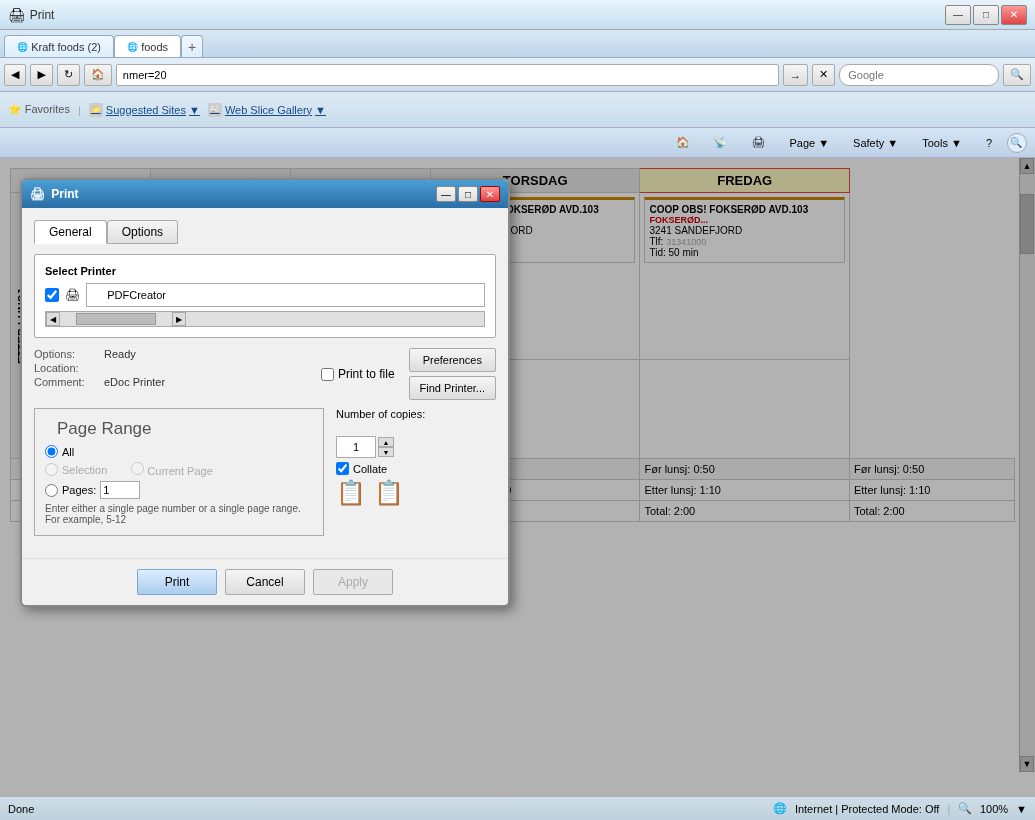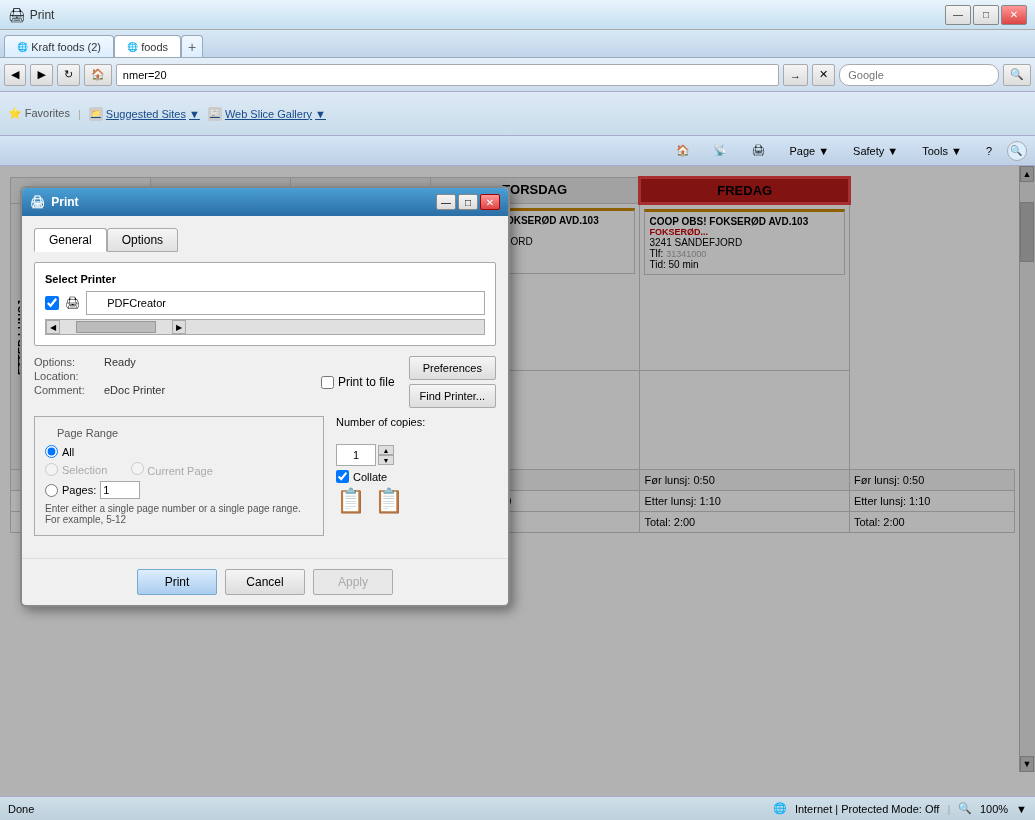--- a/index.html
+++ b/index.html
@@ -18,21 +18,21 @@
     .tab { height: 22px; padding: 0 12px; background: linear-gradient(to bottom, #f0f8ff, #ddeeff); border: 1px solid #9ab; border-bottom: none; border-radius: 4px 4px 0 0; display: flex; align-items: center; font-size: 11px; color: #333; cursor: pointer; }
     .tab.active { background: white; z-index: 1; }
 
     
     .address-bar { height: 34px; background: linear-gradient(to bottom, #e5eff8, #ccdded); display: flex; align-items: center; padding: 0 4px; gap: 4px; border-bottom: 1px solid #aac; }
     .addr-input { flex: 1; height: 22px; border: 1px solid #aaa; border-radius: 2px; padding: 0 6px; font-size: 11px; background: white; }
     .addr-btn { height: 22px; padding: 0 6px; background: linear-gradient(to bottom, #f5f5f5, #ddd); border: 1px solid #aaa; border-radius: 2px; font-size: 11px; cursor: pointer; }
     .search-box { width: 160px; height: 22px; border: 1px solid #aaa; border-radius: 10px; padding: 0 8px; font-size: 11px; }
 
     
-    .fav-bar { height: 44px; background: linear-gradient(to bottom, #ddeaf5, #c8dcea); display: flex; align-items: center; padding: 0 8px; gap: 8px; border-bottom: 1px solid #aac; font-size: 11px; }
+    .fav-bar { height: 36px; background: linear-gradient(to bottom, #ddeaf5, #c8dcea); display: flex; align-items: center; padding: 0 8px; gap: 8px; border-bottom: 1px solid #aac; font-size: 11px; }
     .fav-item { display: flex; align-items: center; gap: 3px; cursor: pointer; color: #1a4a8a; text-decoration: underline; }
     .fav-icon { width: 14px; height: 14px; background: #ccc; border-radius: 2px; display: flex; align-items: center; justify-content: center; font-size: 8px; }
 
     
     .cmd-bar { height: 30px; background: linear-gradient(to bottom, #d5e5f5, #bdd0e5); display: flex; align-items: center; padding: 0 8px; gap: 6px; border-bottom: 1px solid #aac; font-size: 11px; }
     .cmd-btn { height: 22px; padding: 0 8px; background: transparent; border: 1px solid transparent; border-radius: 2px; font-size: 11px; cursor: pointer; display: flex; align-items: center; gap: 3px; }
 
     
     .content-area { flex: 1; background: white; position: relative; overflow: hidden; }
 
@@ -69,21 +69,21 @@
     .scrollbar-h { height: 16px; background: #e0e0e0; border: 1px solid #aaa; display: flex; align-items: center; margin-top: 4px; }
     .scrollbar-thumb { width: 80px; height: 12px; background: #bbb; border: 1px solid #999; margin: 0 16px; }
     .scrollbar-arrow { width: 14px; height: 14px; background: #ddd; border: 1px solid #aaa; display: flex; align-items: center; justify-content: center; font-size: 8px; }
     .info-row { display: flex; gap: 10px; margin-bottom: 2px; font-size: 11px; }
     .info-label { width: 60px; color: #555; }
     .info-value { color: #333; }
     .row-right { display: flex; gap: 6px; }
     .pref-btn { height: 24px; padding: 0 10px; background: linear-gradient(to bottom, #f5f5f5, #ddd); border: 1px solid #aaa; border-radius: 2px; font-size: 11px; cursor: pointer; }
     .find-btn { height: 24px; padding: 0 10px; background: linear-gradient(to bottom, #f5f5f5, #ddd); border: 1px solid #aaa; border-radius: 2px; font-size: 11px; cursor: pointer; }
     .page-range-box { border: 1px solid #aaa; padding: 10px; margin-bottom: 10px; }
-    .page-range-title { font-size: 11px; color: #555; margin-bottom: 6px; padding-left: 12px; }
+    .page-range-title { font-size: 17px; color: #555; margin-bottom: 6px; padding-left: 12px; }
     .radio-row { display: flex; align-items: center; gap: 4px; font-size: 11px; margin-bottom: 4px; }
     .radio-row input[type=radio] { margin: 0; }
     .pages-input { width: 40px; height: 18px; border: 1px solid #aaa; font-size: 11px; padding: 0 2px; }
     .hint-text { font-size: 10px; color: #555; margin-top: 0; }
     .copies-label { font-size: 11px; margin-bottom: 16px; }
     .copies-input-row { display: flex; align-items: center; gap: 2px; }
     .copies-num { width: 40px; height: 22px; border: 1px solid #aaa; text-align: center; font-size: 11px; }
     .spin-col { display: flex; flex-direction: column; }
     .spin-btn { width: 16px; height: 10px; background: #ddd; border: 1px solid #aaa; font-size: 7px; display: flex; align-items: center; justify-content: center; cursor: pointer; line-height: 1; }
     .collate-row { display: flex; align-items: center; gap: 4px; font-size: 11px; margin-top: 4px; }
@@ -170,21 +170,21 @@
     </div>
 
     <div class="web-content" style="padding-right:20px;">
       <table class="schedule-grid" style="width:100%;">
         <thead>
           <tr>
             <td style="width:30px; border:1px solid #ccc; background:#f0f0f0;"></td>
             <td style="width:140px; border:1px solid #ccc; background:#e8e8e8;"></td>
             <td style="width:140px; border:1px solid #ccc; background:#e8e8e8;"></td>
             <td class="col-header" style="border:1px solid #ccc; background:#e8e8e8;">TORSDAG</td>
-            <td class="col-header" style="border:3px solid #ef4444; background:#b91c1c;margin-top:40px;">FREDAG</td>
+            <td class="col-header" style="border:1px solid #ef4444; background:#fef9c3;margin-top:40px;">FREDAG</td>
           </tr>
         </thead>
         <tbody>
 
           <tr>
             <td rowspan="2" class="time-cell" style="border:1px solid #ccc; background:#f0f0f0; writing-mode:vertical-rl; transform:rotate(180deg); text-align:center; font-weight:bold; padding: 8px 4px;">ETTER LUNSJ</td>
             <td style="border:1px solid #ccc; vertical-align:top; padding:4px;">
               <div class="store-card">
                 <div class="store-name">COOP PRIX BORGHEIM AVD.022</div>
                 <div class="blurred">FREDENSBORG</div>

